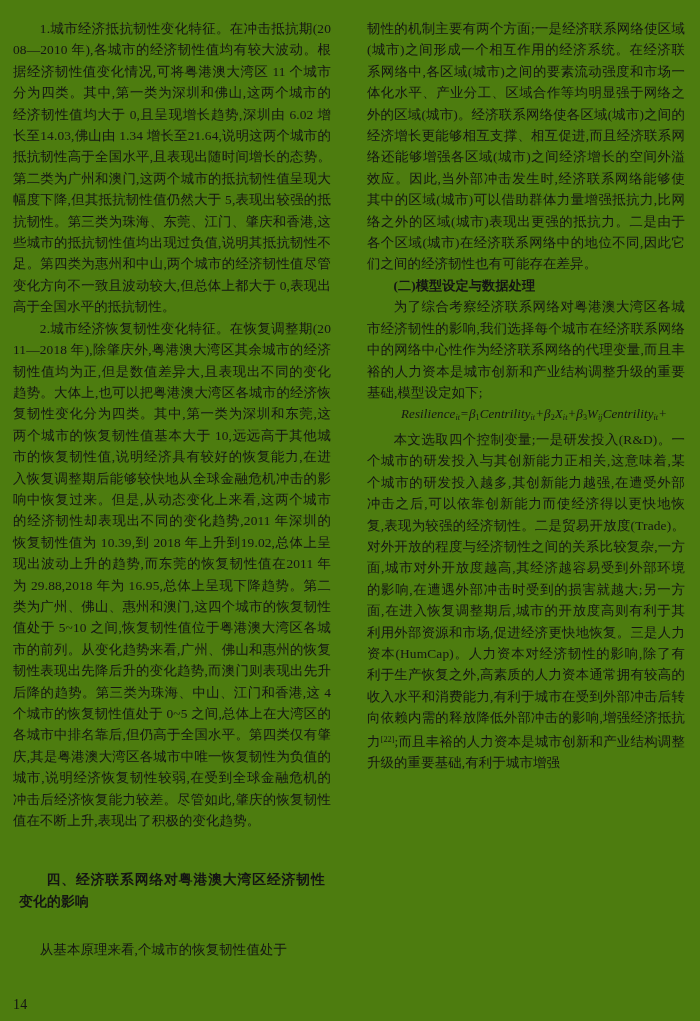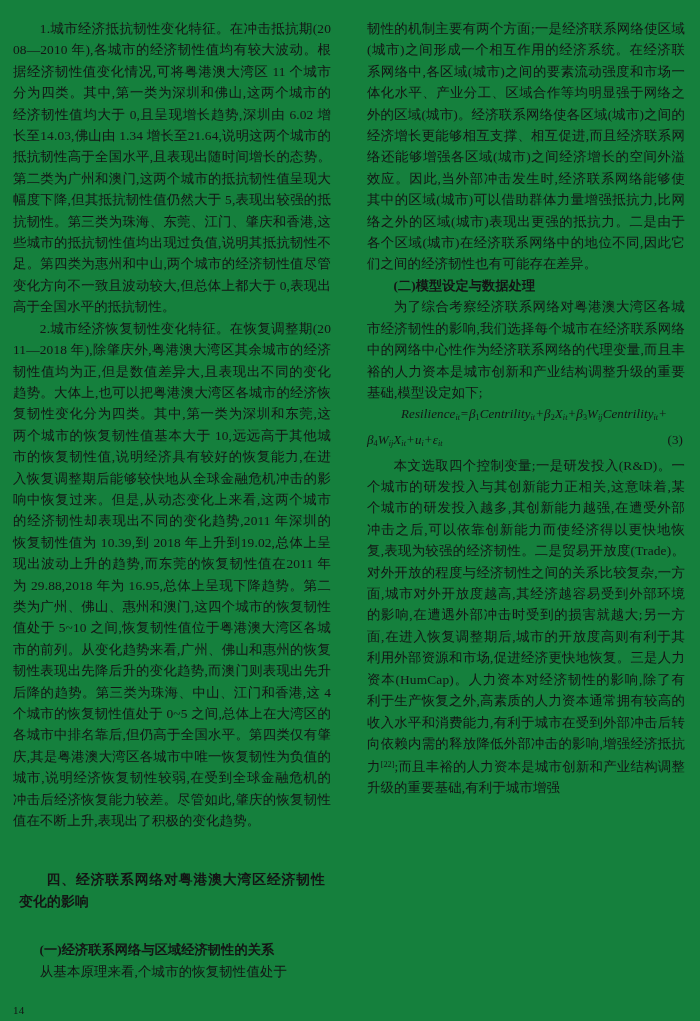--- a/index.html
+++ b/index.html
@@ -14,21 +14,21 @@
     overflow: hidden;
     font-family: "Liberation Serif", "DejaVu Serif", serif;
     color: #141414;
     -webkit-font-smoothing: none;
   }
 
   
   #page {
     position: absolute;
     inset: 0;
-    background: #15803d;
+    background: #4d7c0f;
   }
 
   .columns {
     position: absolute;
     top: 18px;
     left: 0;
     width: 700px;
     height: 975px;
     display: flex;
     flex-direction: row;
@@ -116,22 +116,22 @@
     font-size: 0.62em;
     vertical-align: 0.45em;
     font-style: normal;
     letter-spacing: 0;
   }
 
   
   .folio {
     position: absolute;
     left: 13px;
-    bottom: 3px;
-    font-size: 11px;
+    bottom: 9px;
+    font-size: 14px;
     line-height: 15px;
     letter-spacing: 0.3px;
   }
 </style>
 </head>
 <body>
 
 <div id="page">
 
   <div class="columns">
@@ -141,43 +141,38 @@
       <p class="body">1.城市经济抵抗韧性变化特征。在冲击抵抗期(2008—2010 年),各城市的经济韧性值均有较大波动。根据经济韧性值变化情况,可将粤港澳大湾区 11 个城市分为四类。其中,第一类为深圳和佛山,这两个城市的经济韧性值均大于 0,且呈现增长趋势,深圳由 6.02 增长至14.03,佛山由 1.34 增长至21.64,说明这两个城市的抵抗韧性高于全国水平,且表现出随时间增长的态势。第二类为广州和澳门,这两个城市的抵抗韧性值呈现大幅度下降,但其抵抗韧性值仍然大于 5,表现出较强的抵抗韧性。第三类为珠海、东莞、江门、肇庆和香港,这些城市的抵抗韧性值均出现过负值,说明其抵抗韧性不足。第四类为惠州和中山,两个城市的经济韧性值尽管变化方向不一致且波动较大,但总体上都大于 0,表现出高于全国水平的抵抗韧性。</p>
 
       <p class="body">2.城市经济恢复韧性变化特征。在恢复调整期(2011—2018 年),除肇庆外,粤港澳大湾区其余城市的经济韧性值均为正,但是数值差异大,且表现出不同的变化趋势。大体上,也可以把粤港澳大湾区各城市的经济恢复韧性变化分为四类。其中,第一类为深圳和东莞,这两个城市的恢复韧性值基本大于 10,远远高于其他城市的恢复韧性值,说明经济具有较好的恢复能力,在进入恢复调整期后能够较快地从全球金融危机冲击的影响中恢复过来。但是,从动态变化上来看,这两个城市的经济韧性却表现出不同的变化趋势,2011 年深圳的恢复韧性值为 10.39,到 2018 年上升到19.02,总体上呈现出波动上升的趋势,而东莞的恢复韧性值在2011 年为 29.88,2018 年为 16.95,总体上呈现下降趋势。第二类为广州、佛山、惠州和澳门,这四个城市的恢复韧性值处于 5~10 之间,恢复韧性值位于粤港澳大湾区各城市的前列。从变化趋势来看,广州、佛山和惠州的恢复韧性表现出先降后升的变化趋势,而澳门则表现出先升后降的趋势。第三类为珠海、中山、江门和香港,这 4 个城市的恢复韧性值处于 0~5 之间,总体上在大湾区的各城市中排名靠后,但仍高于全国水平。第四类仅有肇庆,其是粤港澳大湾区各城市中唯一恢复韧性为负值的城市,说明经济恢复韧性较弱,在受到全球金融危机的冲击后经济恢复能力较差。尽管如此,肇庆的恢复韧性值在不断上升,表现出了积极的变化趋势。</p>
 
       <div class="spacer-lg"></div>
 
       <h2 class="sec">四、经济联系网络对粤港澳大湾区经济韧性变化的影响</h2>
 
       <div class="spacer-sm"></div>
 
-      <h3 class="subsec">(一)经济联系网络与区域经济韧性的关系</h3>
 
       <p class="body">从基本原理来看,个城市的恢复韧性值处于</p>
     </div>
 
     <div class="col-gap"></div>
 
     <div class="col col-right">
 
       <p class="body noindent">韧性的机制主要有两个方面;一是经济联系网络使区域(城市)之间形成一个相互作用的经济系统。在经济联系网络中,各区域(城市)之间的要素流动强度和市场一体化水平、产业分工、区域合作等均明显强于网络之外的区域(城市)。经济联系网络使各区域(城市)之间的经济增长更能够相互支撑、相互促进,而且经济联系网络还能够增强各区域(城市)之间经济增长的空间外溢效应。因此,当外部冲击发生时,经济联系网络能够使其中的区域(城市)可以借助群体力量增强抵抗力,比网络之外的区域(城市)表现出更强的抵抗力。二是由于各个区域(城市)在经济联系网络中的地位不同,因此它们之间的经济韧性也有可能存在差异。</p>
 
       <h3 class="subsec">(二)模型设定与数据处理</h3>
 
       <p class="body">为了综合考察经济联系网络对粤港澳大湾区各城市经济韧性的影响,我们选择每个城市在经济联系网络中的网络中心性作为经济联系网络的代理变量,而且丰裕的人力资本是城市创新和产业结构调整升级的重要基础,模型设定如下;</p>
 
       <div class="formula">
         <span class="l1">
           <span class="mi">Resilience</span><sub class="v">it</sub>=<span class="mi">β</span><sub class="n">1</sub><span class="mi">Centrility</span><sub class="v">it</sub>+<span class="mi">β</span><sub class="n">2</sub><span class="mi">X</span><sub class="v">it</sub>+<span class="mi">β</span><sub class="n">3</sub><span class="mi">W</span><sub class="v">ij</sub><span class="mi">Centrility</span><sub class="v">it</sub>+
         </span>
-        <span class="l2">
-          <span class="mi">β</span><sub class="n">4</sub><span class="mi">W</span><sub class="v">ij</sub><span class="mi">X</span><sub class="v">it</sub>+<span class="mi">u</span><sub class="v">i</sub>+<span class="mi">ε</span><sub class="v">it</sub>
-          <span class="eqno">(3)</span>
-        </span>
       </div>
 
 
       <p class="body"><span>本文选取四个控制变量;一是研发投入(R&amp;D)。一个城市的研发投入与其创新能力正相关,这意味着,某个城市的研发投入越多,其创新能力越强,在遭受外部冲击之后,可以依靠创新能力而使经济得以更快地恢复,表现为较强的经济韧性。二是贸易开放度(Trade)。对外开放的程度与经济韧性之间的关系比较复杂,一方面,城市对外开放度越高,其经济越容易受到外部环境的影响,在遭遇外部冲击时受到的损害就越大;另一方面,在进入恢复调整期后,城市的开放度高则有利于其利用外部资源和市场,促进经济更快地恢复。三是人力资本(HumCap)。人力资本对经济韧性的影响,除了有利于生产恢复之外,高素质的人力资本通常拥有较高的收入水平和消费能力,有利于城市在受到外部冲击后转向依赖内需的释放降低外部冲击的影响,增强经济抵抗力</span><sup class="cite">[22]</sup><span>;而且丰裕的人力资本是城市创新和产业结构调整升级的重要基础,有利于城市增强</span></p>
     </div>
   </div>
 
   <div class="folio">14</div>
 
 </div>

